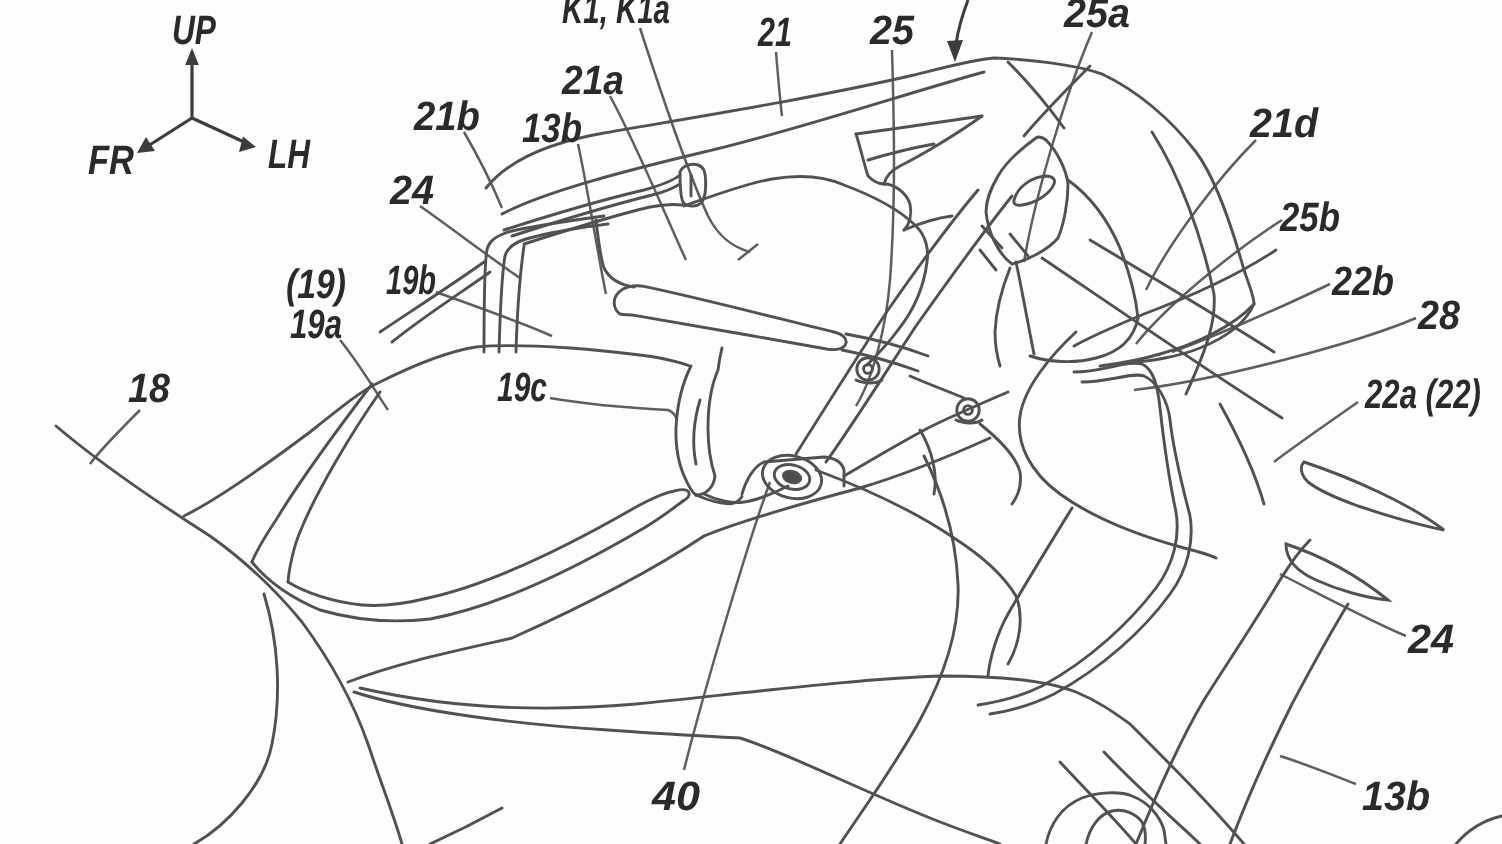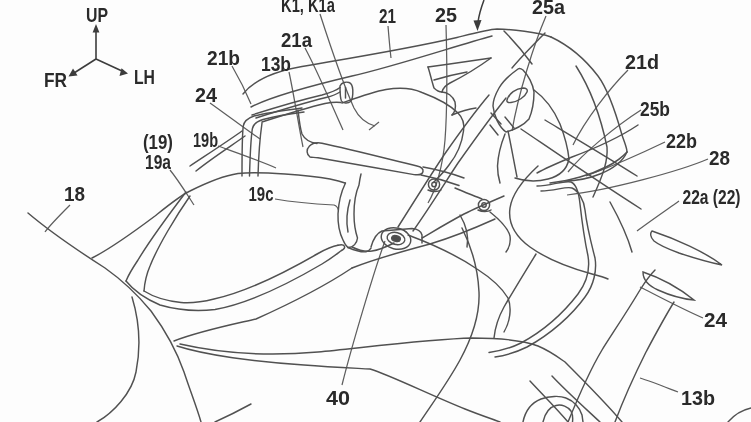--- a/index.html
+++ b/index.html
@@ -1,16 +1,16 @@
 <!DOCTYPE html>
 <html><head>
 <meta charset="utf-8">
 <style>
   html,body{margin:0;padding:0;background:#ffffff;}
-  #wrap{width:751px;height:422px;overflow:hidden;background:#fdfdfd;}
+  #wrap{width:751px;height:422px;overflow:hidden;background:#fdfdfd;font-style:italic;}
   text{font-family:"Liberation Sans", sans-serif;font-weight:bold;fill:#2a2a2a;}
 </style>
 </head>
 <body>
 <div id="wrap">
 <svg width="751" height="422" viewBox="0 0 751 422">
 <rect x="0" y="0" width="751" height="422" fill="#fdfdfd"></rect>
 
 <g stroke="#3c3c3c" stroke-width="1.6" fill="none">
   <path d="M96,59 L96,31"></path>

